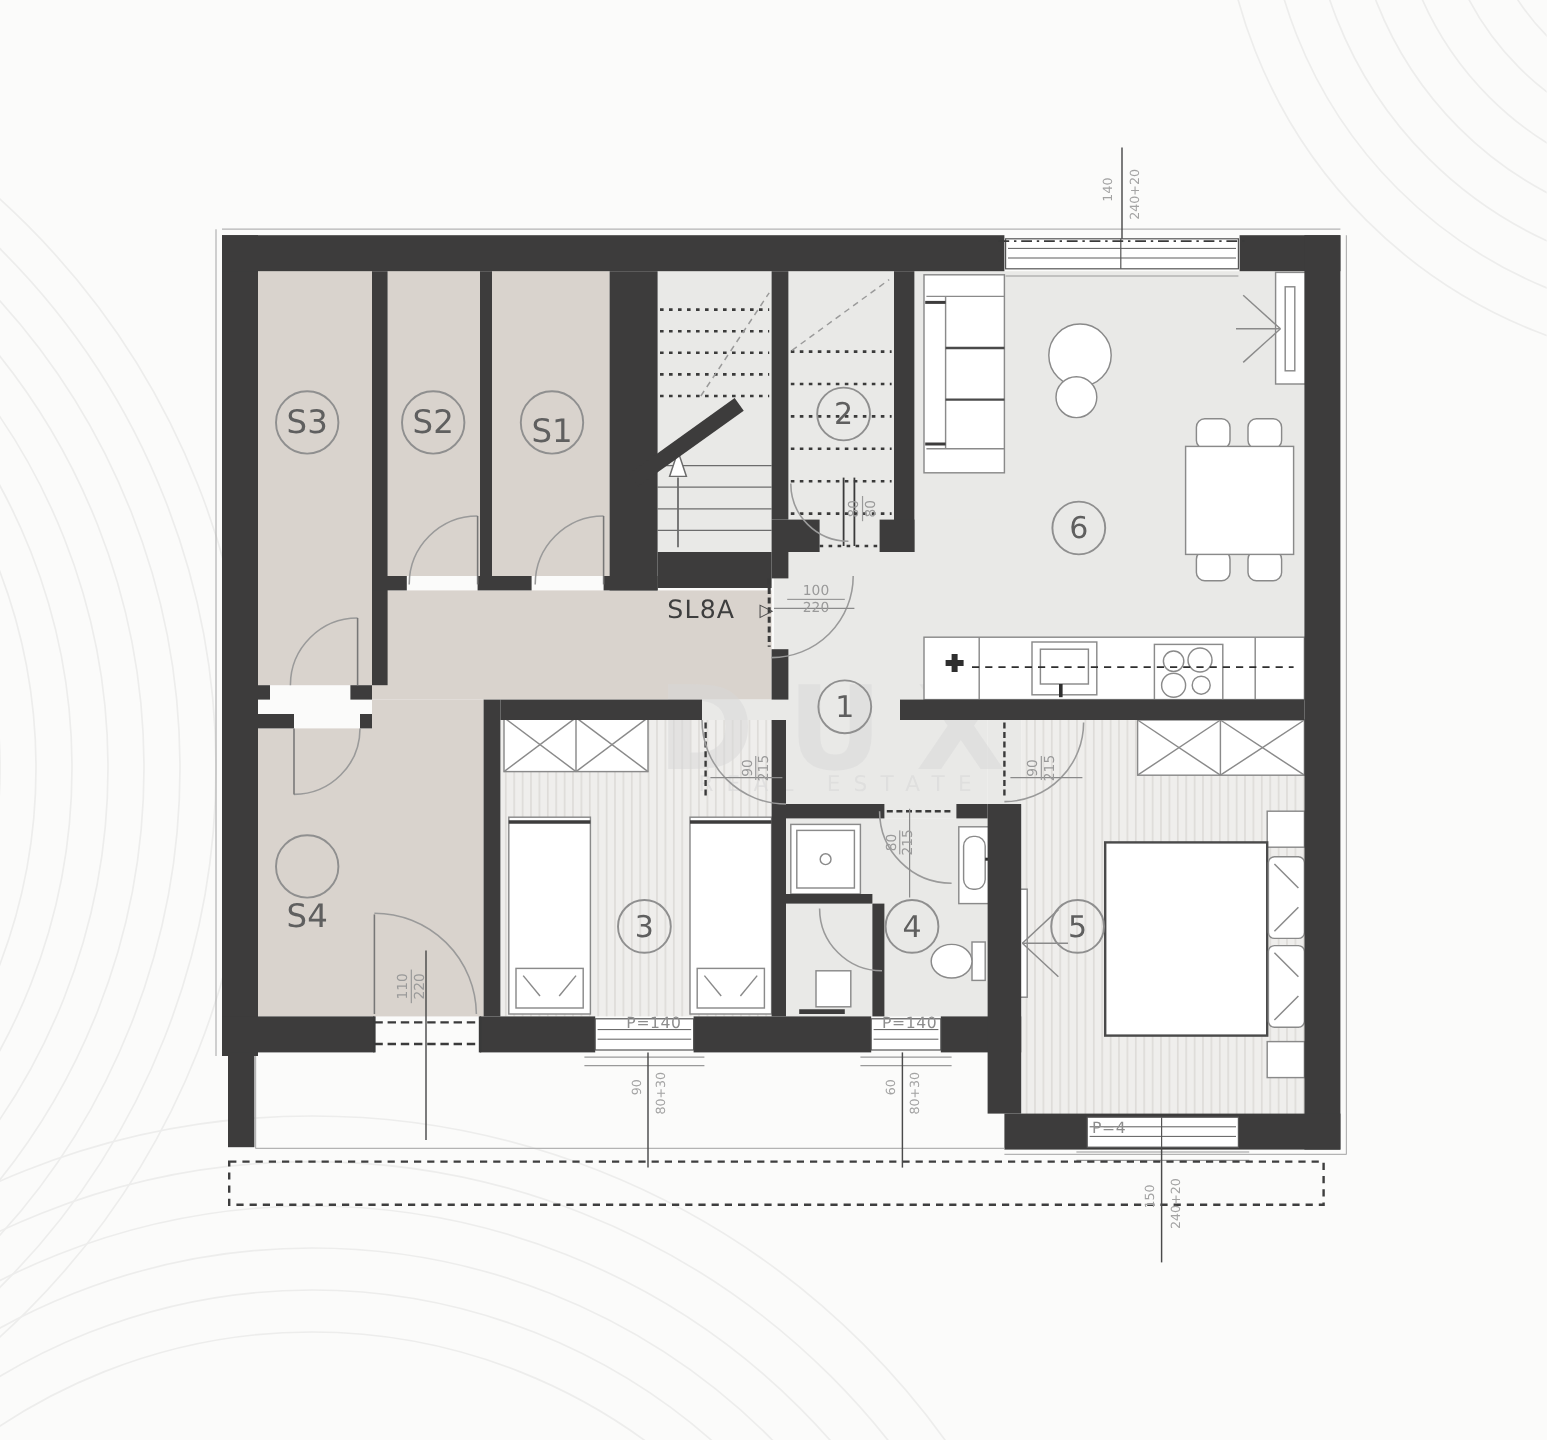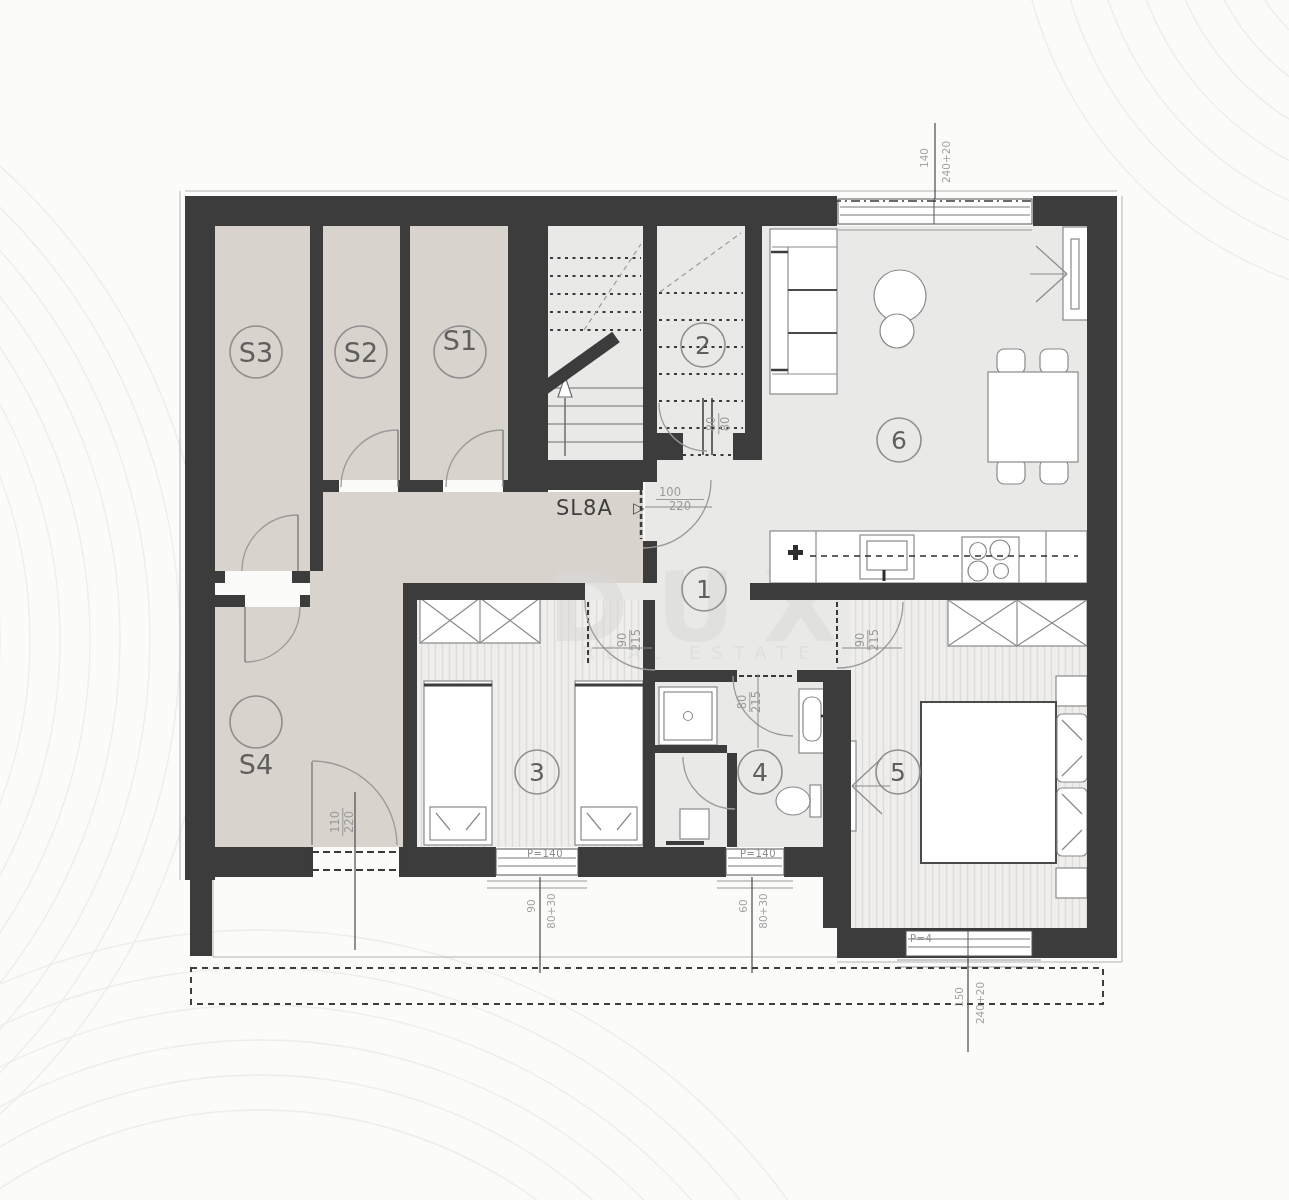--- a/index.html
+++ b/index.html
@@ -11,21 +11,21 @@
   .rot{transform:translate(-50%,-50%) rotate(-90deg);}
   .room-big{font-size:27px;}
   .room-num{font-size:25px;}
   .sl-code{font-size:21px;font-weight:normal;color:#3e3e3e;letter-spacing:1px;}
   .sl-tri{font-size:15px;color:#4a4a4a;}
   .frac{display:flex;flex-direction:column;align-items:center;font-size:11.5px;
         color:#9a9a9a;line-height:1.15;white-space:nowrap;}
   .frac .fa{border-bottom:1px solid #9a9a9a;padding:0 3px;}
   .frac .fb{padding:0 3px;}
   .dimtxt{font-size:10.5px;color:#a3a3a3;white-space:nowrap;}
-  .wlabel{font-size:10px;color:#8d8d8d;white-space:nowrap;letter-spacing:0.5px;}
+  .wlabel{font-size:13px;color:#8d8d8d;white-space:nowrap;letter-spacing:0.5px;}
 </style>
 </head>
 <body>
 
 <div id="stage">
 
 <svg id="plan-svg" width="1289" height="1200" viewBox="0 0 1289 1200">
 
   <defs>
     <pattern id="hatch" width="7" height="8" patternUnits="userSpaceOnUse">
@@ -337,34 +337,34 @@
     <circle cx="899" cy="440" r="22"></circle>
     <circle cx="704" cy="589" r="22"></circle>
     <circle cx="537" cy="772" r="22"></circle>
     <circle cx="760" cy="772" r="22"></circle>
     <circle cx="898" cy="772" r="22"></circle>
   </g>
 </svg>
 
 <div class="lbl ctr room-big" style="left:256px;top:352px">S3</div>
 <div class="lbl ctr room-big" style="left:361px;top:352px">S2</div>
-<div class="lbl ctr room-big" style="left:460px;top:340px">S1</div>
+<div class="lbl ctr room-big" style="left:460px;top:360px">S1</div>
 <div class="lbl ctr room-big" style="left:256px;top:764px">S4</div>
 <div class="lbl ctr room-num" style="left:703px;top:345px">2</div>
 <div class="lbl ctr room-num" style="left:899px;top:440px">6</div>
 <div class="lbl ctr room-num" style="left:704px;top:589px">1</div>
 <div class="lbl ctr room-num" style="left:537px;top:772px">3</div>
 <div class="lbl ctr room-num" style="left:760px;top:772px">4</div>
 <div class="lbl ctr room-num" style="left:898px;top:772px">5</div>
 
 <div class="lbl sl-code" style="left:556px;top:496px">SL8A</div>
 <div class="lbl sl-tri" style="left:633px;top:499px">▷</div>
 
 <div class="lbl frac" style="left:656px;top:486px">
-  <span class="fa" style="min-width:42px;text-align:left">100</span>
+  <span class="fa" style="min-width:42px;text-align:center">100</span>
   <span class="fb">220</span>
 </div>
 
 <div class="lbl frac rot" style="left:630px;top:640px">
   <span class="fa">90</span>
   <span class="fb">215</span>
 </div>
 <div class="lbl frac rot" style="left:868px;top:640px">
   <span class="fa">90</span>
   <span class="fb">215</span>

